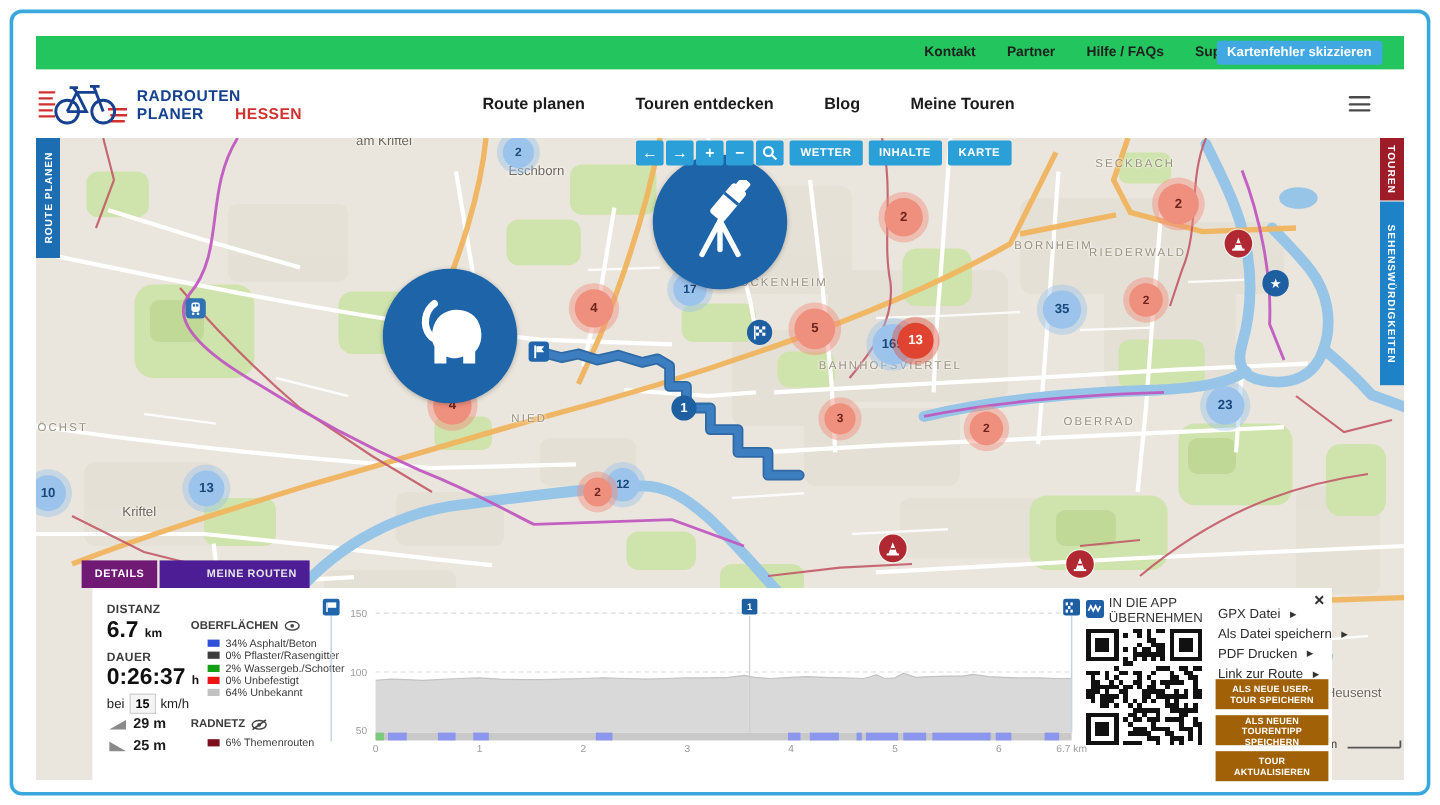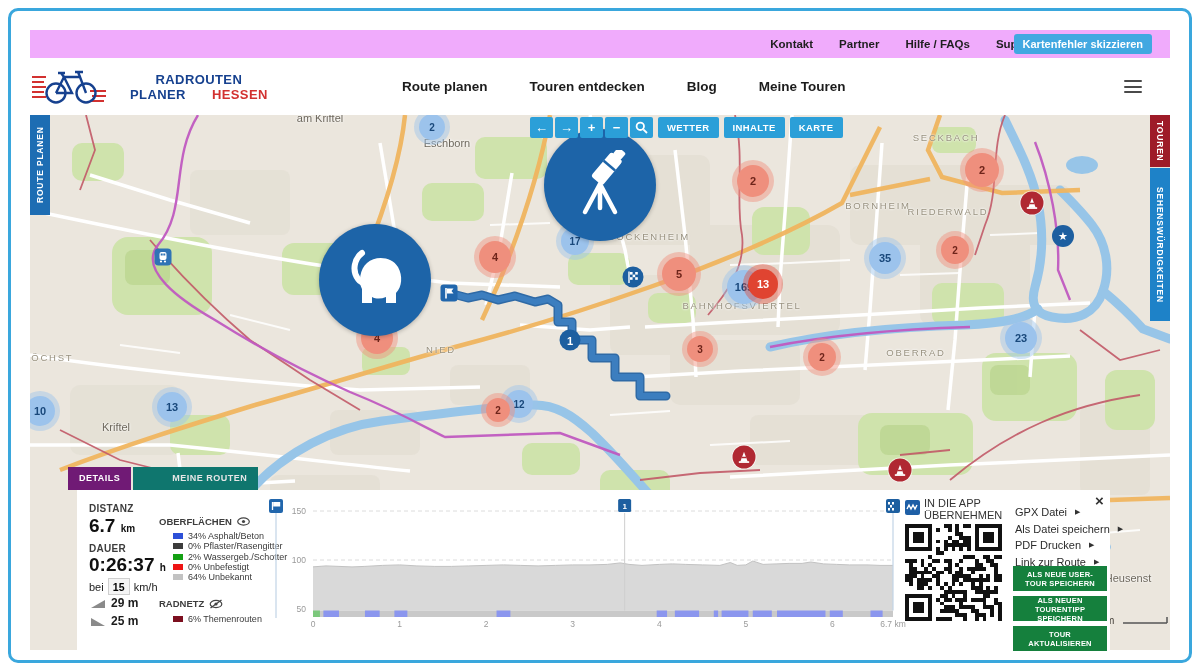--- a/index.html
+++ b/index.html
@@ -1,28 +1,28 @@
 <!DOCTYPE html>
 <html><head>
 <meta charset="utf-8">
 <style>
   html,body{margin:0;padding:0;background:#fff;font-family:"Liberation Sans",sans-serif;}
   #canvas{position:relative;width:1200px;height:671px;background:#fff;overflow:hidden;}
   #frame{position:absolute;inset:8px;border:3px solid #3aa7dd;border-radius:10px;z-index:50;pointer-events:none;}
 
   
-  #topbar{position:absolute;left:30px;top:30px;width:1140px;height:28px;background:#f0abfc;z-index:6;}
+  #topbar{position:absolute;left:30px;top:30px;width:1140px;height:28px;background:#22c55e;z-index:6;}
   #topbar-links{position:absolute;right:130px;top:0;height:28px;display:flex;align-items:center;gap:26px;}
   .top-link{font-size:11.5px;font-weight:bold;color:#1f1f1f;cursor:pointer;white-space:nowrap;}
   #topbar-cta{position:absolute;right:18px;top:4px;height:20px;background:#41a8e1;border:none;border-radius:3px;color:#fff;
     font-size:11px;font-weight:bold;padding:0 9px;font-family:"Liberation Sans",sans-serif;cursor:pointer;}
 
   
   #header{position:absolute;left:30px;top:58px;width:1140px;height:57px;background:#fff;z-index:6;}
-  #logo{position:absolute;left:2px;top:9px;display:flex;align-items:center;gap:24px;text-align:center;}
+  #logo{position:absolute;left:2px;top:9px;display:flex;align-items:center;gap:8px;}
   #logo-text{line-height:15px;}
   #logo-text .l1{font-size:13px;font-weight:bold;color:#16418f;letter-spacing:.4px;}
   #logo-text .red{color:#d23130;padding-left:22px;}
   #main-nav{position:absolute;left:372px;top:0;height:57px;display:flex;align-items:center;gap:42px;}
   .nav-item{font-size:13.5px;font-weight:bold;color:#1c1c1c;cursor:pointer;white-space:nowrap;}
   #hamburger{position:absolute;right:28px;top:22px;width:18px;height:13px;display:flex;flex-direction:column;justify-content:space-between;cursor:pointer;}
   #hamburger span{display:block;height:2px;background:#4a4a4a;border-radius:1px;}
 
   
   #map{position:absolute;left:30px;top:115px;width:1140px;height:535px;background:#ebe6dd;overflow:hidden;z-index:1;}
@@ -55,21 +55,21 @@
     font-size:8.5px;font-weight:bold;letter-spacing:.8px;cursor:pointer;}
   .vtab-right{position:absolute;right:0;width:20px;color:#fff;writing-mode:vertical-rl;z-index:6;
     display:flex;align-items:center;justify-content:center;font-size:8.5px;font-weight:bold;letter-spacing:.8px;cursor:pointer;}
   #scalebar{position:absolute;left:1076px;top:500px;z-index:2;}
   #strip-city{z-index:2;}
 
   
   #panel-tabs{position:absolute;left:68px;top:467px;display:flex;gap:2px;z-index:11;}
   .ptab{height:23px;line-height:23px;padding:0 11px;font-size:9px;font-weight:bold;letter-spacing:.5px;cursor:pointer;}
   .ptab.active{background:#701a75;color:#fff;}
-  .ptab.inactive{background:#0f766e;color:#e6e6e6;padding-left:39px;}
+  .ptab.inactive{background:#4c1d95;color:#e6e6e6;padding-left:39px;}
 
   
   #details-panel{position:absolute;left:77px;top:490px;width:1033px;height:166px;background:#fff;z-index:10;}
   #details-panel .lab{position:absolute;font-size:10px;font-weight:bold;color:#3d3d3d;letter-spacing:.3px;}
   .big-val{position:absolute;font-size:19px;font-weight:bold;color:#101010;white-space:nowrap;}
   .big-val .unit{font-size:10px;}
   #speed-row{position:absolute;left:12px;top:88px;font-size:11px;color:#222;display:flex;align-items:center;gap:4px;}
   #speed-input{width:20px;height:15px;font-size:10.5px;font-weight:bold;text-align:center;border:1px solid #cfcfcf;
     background:#f5f5f5;font-family:"Liberation Sans",sans-serif;padding:0;}
   .slope-row{position:absolute;display:flex;align-items:center;gap:5px;font-size:12px;font-weight:bold;color:#1c1c1c;}
@@ -79,21 +79,21 @@
   .leg-row .sq{width:10px;height:6px;margin-right:5px;flex:none;}
   #elev-chart{position:absolute;left:190px;top:3px;}
   #app-icon{position:absolute;left:828px;top:10px;}
   #app-title{position:absolute;left:847px;top:7px;font-size:11px;color:#333;line-height:12px;white-space:nowrap;}
   #qr{position:absolute;left:828px;top:34px;background:#fff;}
   #export-links{position:absolute;left:938px;top:16px;}
   .exp-link{display:flex;align-items:center;height:12px;margin-bottom:4.5px;font-size:11px;color:#2b2b2b;cursor:pointer;white-space:nowrap;}
   .exp-link .arr{font-size:7px;color:#333;margin-left:8px;}
   #panel-close{position:absolute;left:1018px;top:2px;font-size:15px;font-weight:bold;color:#333;cursor:pointer;}
   #action-buttons{position:absolute;left:936px;top:76px;display:flex;flex-direction:column;gap:5px;}
-  .red-btn{width:94px;height:25px;background:#15803d;color:#fff;border:none;font-size:7.5px;font-weight:bold;
+  .red-btn{width:94px;height:25px;background:#a16207;color:#fff;border:none;font-size:7.5px;font-weight:bold;
     line-height:9px;letter-spacing:.2px;font-family:"Liberation Sans",sans-serif;cursor:pointer;padding:0 4px;}
 </style>
 </head>
 <body>
 
 <div id="canvas">
   <div id="frame"></div>
 
   <div id="topbar">
     <div id="topbar-links">

